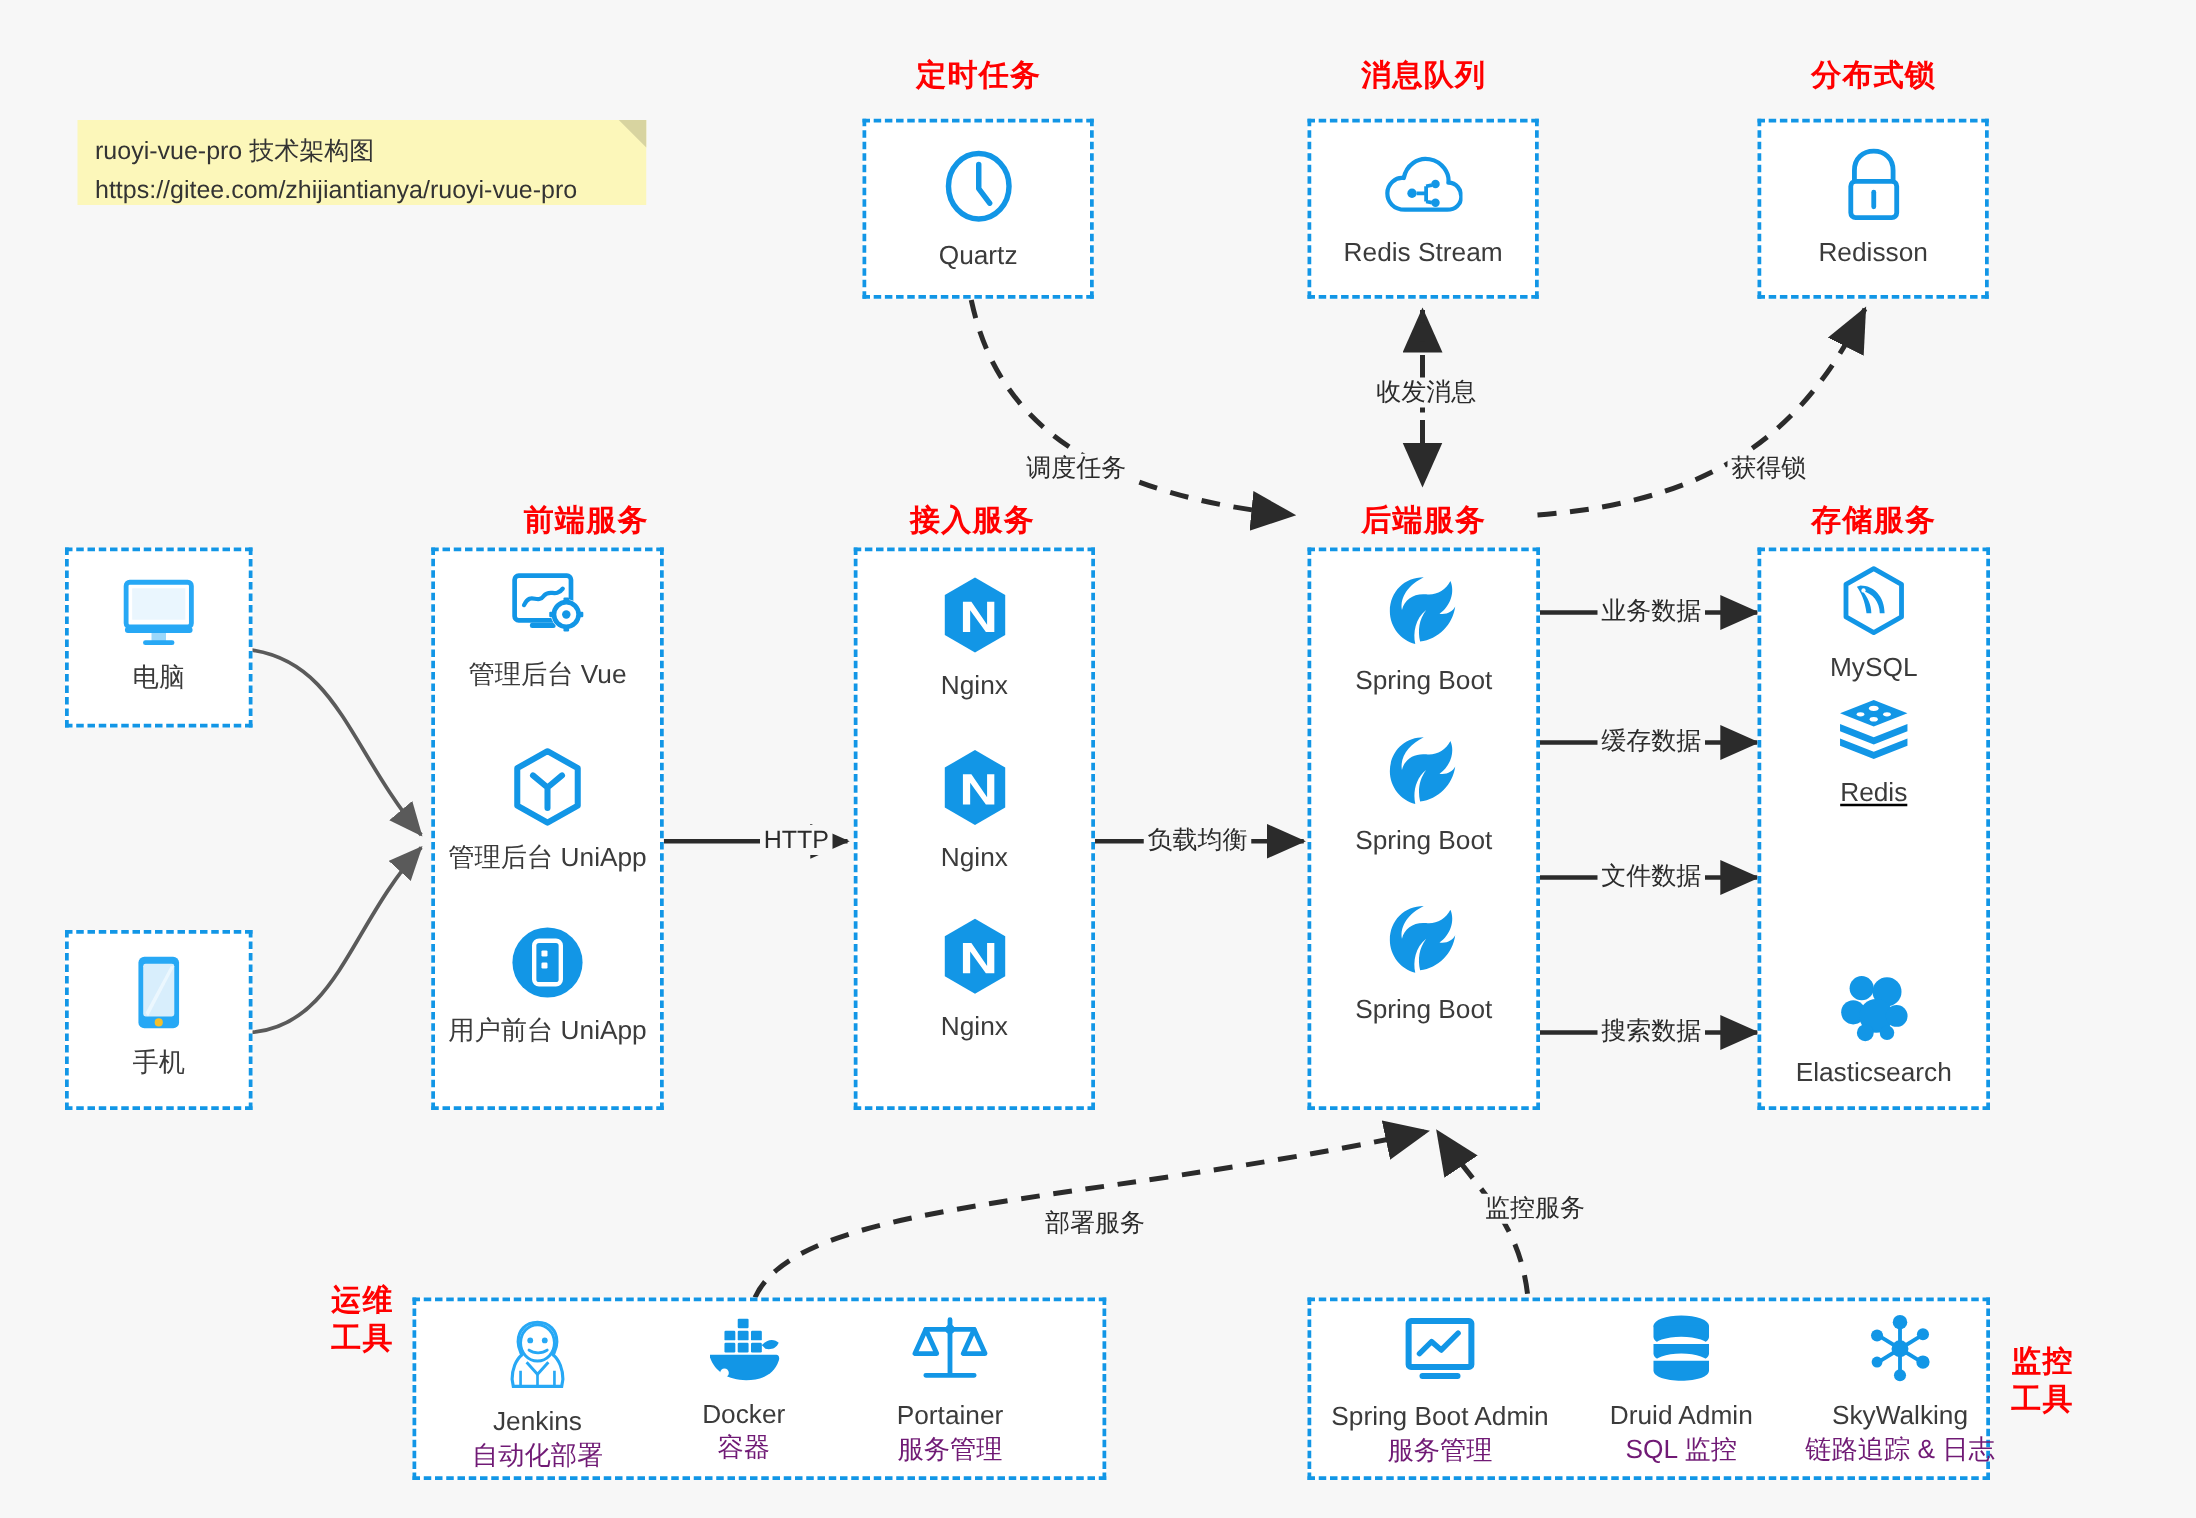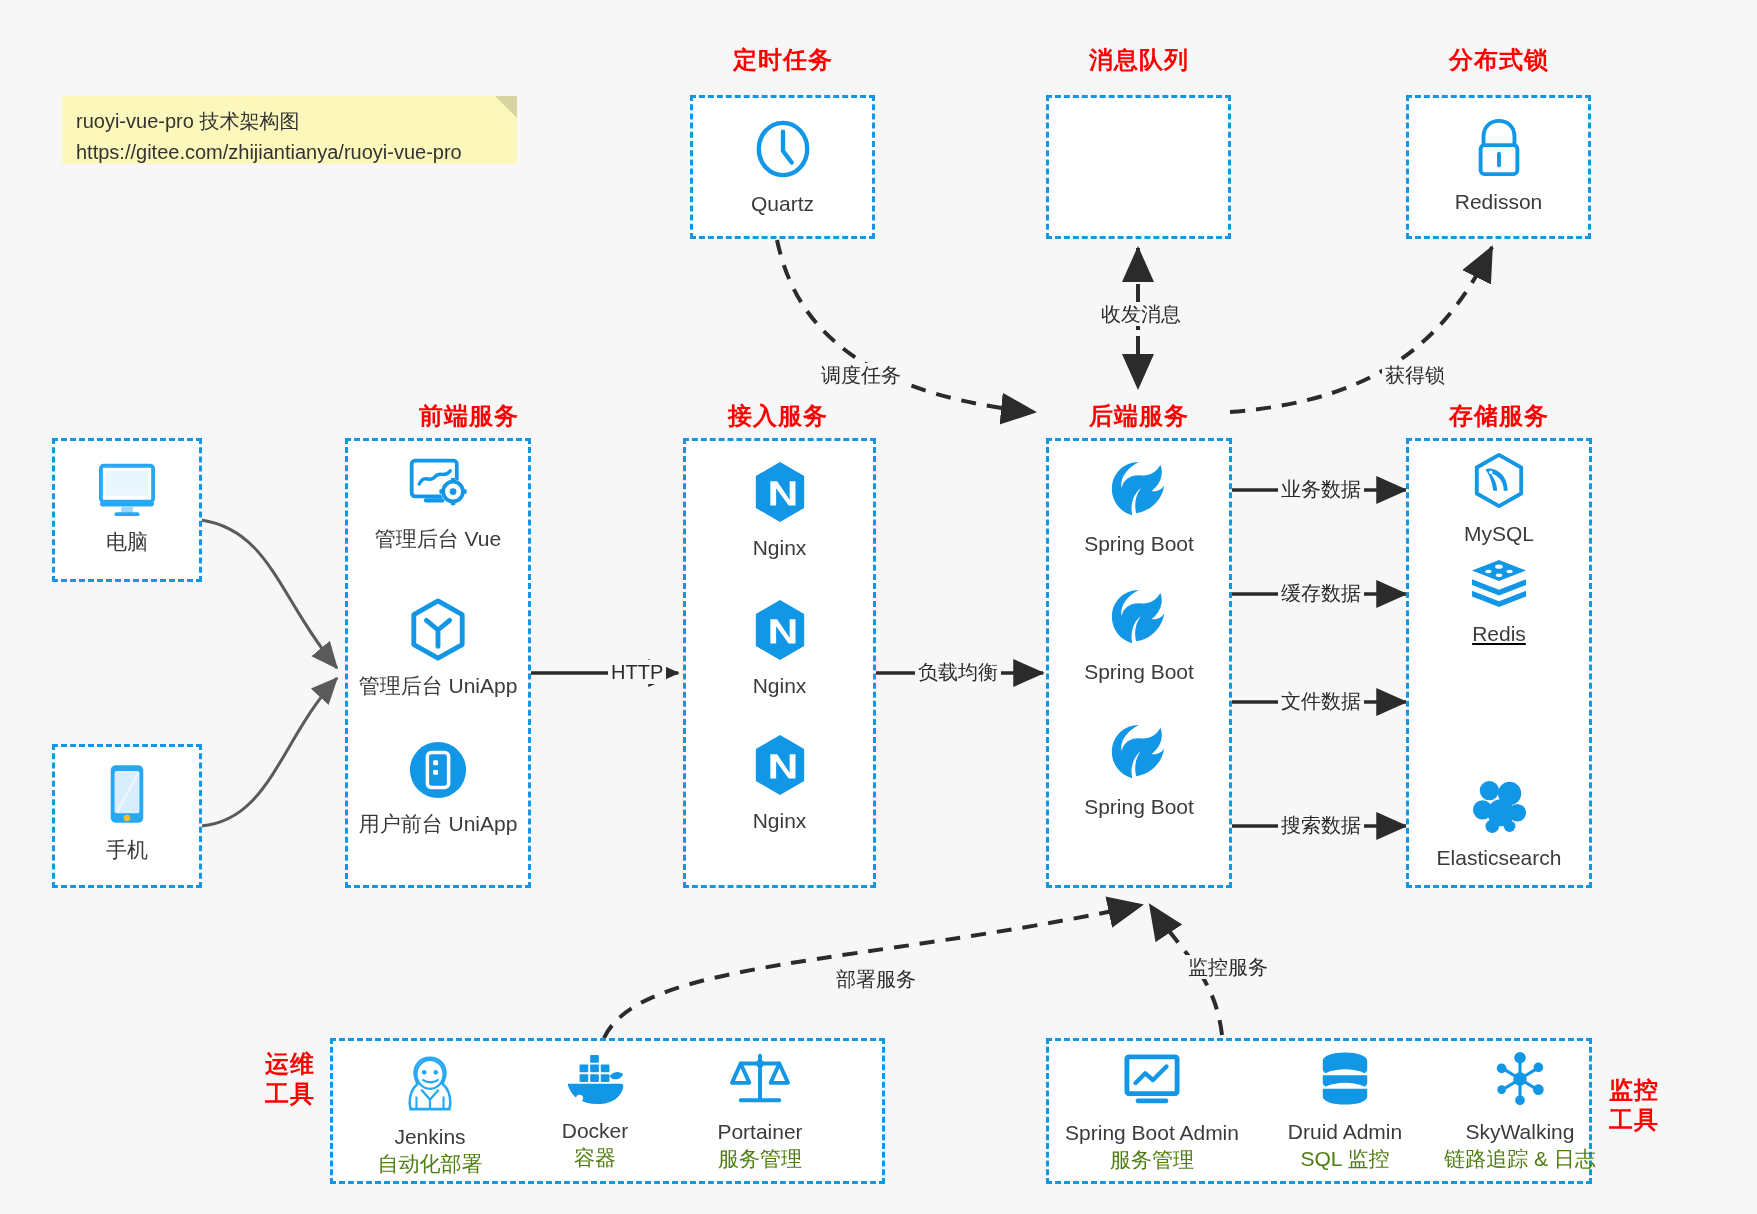--- a/index.html
+++ b/index.html
@@ -41,21 +41,21 @@
   
   .node{
     position:absolute;display:flex;flex-direction:column;
     align-items:center;justify-content:flex-start;
   }
   .node .ic{display:block;}
   .node .lbl{
     margin-top:6px;font-size:21px;color:#3b3b3b;white-space:nowrap;
     text-align:center;line-height:27px;
   }
-  .node .lbl2{font-size:21px;color:#4d7c0f;white-space:nowrap;text-align:center;line-height:27px;}
+  .node .lbl2{font-size:21px;color:#701a75;white-space:nowrap;text-align:center;line-height:27px;}
 
   
   .elabel{
     position:absolute;background:#f7f7f7;color:#2b2b2b;font-size:20px;
     white-space:nowrap;padding:0 3px;line-height:24px;
   }
 </style>
 </head>
 <body>
 
@@ -120,20 +120,32 @@
       <svg width="62" height="62" viewBox="0 0 64 64">
         <ellipse cx="32" cy="32" rx="25" ry="27" fill="none" stroke="#1296e6" stroke-width="4.5"></ellipse>
         <path d="M32 14 L32 34 L41 46" fill="none" stroke="#1296e6" stroke-width="4.5" stroke-linecap="round" stroke-linejoin="round"></path>
       </svg>
     </span>
     <span class="lbl">Quartz</span>
   </div>
 
   <div class="gtitle" style="left:1089px;top:44px;">消息队列</div>
   <div class="dbox" style="left:1046px;top:95px;width:185px;height:144px;"></div>
+  <div class="node" style="left:1056px;top:120px;width:165px;">
+    <span class="ic">
+      <svg width="62" height="58" viewBox="0 0 66 60">
+        <path d="M17 50 C7 50 2 43 2 36 C2 28 9 22 16 23 C18 12 28 5 38 7 C49 9 55 19 54 27 C61 27 65 33 65 39 C65 45 60 50 53 50 Z" fill="none" stroke="#1296e6" stroke-width="3.6" stroke-linejoin="round"></path>
+        <circle cx="23" cy="36" r="4" fill="#1296e6"></circle>
+        <circle cx="43" cy="28" r="3.6" fill="#1296e6"></circle>
+        <circle cx="43" cy="44" r="3.6" fill="#1296e6"></circle>
+        <path d="M27 36 L35 36 M35 30 L35 43 M35 30 L40 29 M35 43 L40 44" stroke="#1296e6" stroke-width="3.2" fill="none"></path>
+      </svg>
+    </span>
+    <span class="lbl">Redis Stream</span>
+  </div>
 
   <div class="gtitle" style="left:1449px;top:44px;">分布式锁</div>
   <div class="dbox" style="left:1406px;top:95px;width:185px;height:144px;"></div>
   <div class="node" style="left:1416px;top:118px;width:165px;">
     <span class="ic">
       <svg width="58" height="60" viewBox="0 0 60 62">
         <path d="M14 28 L14 19 C14 9 21 3 30 3 C39 3 46 9 46 19 L46 28" fill="none" stroke="#1296e6" stroke-width="4"></path>
         <rect x="11" y="28" width="38" height="30" rx="4" fill="none" stroke="#1296e6" stroke-width="4"></rect>
         <path d="M30 37 L30 49" stroke="#1296e6" stroke-width="4" stroke-linecap="round"></path>
       </svg>
@@ -312,21 +324,21 @@
         <circle cx="13" cy="33" r="10" fill="#1296e6"></circle>
         <circle cx="32" cy="36" r="14" fill="#1296e6"></circle>
         <circle cx="49" cy="36" r="9" fill="#1296e6"></circle>
         <circle cx="23" cy="50" r="7" fill="#1296e6"></circle>
         <circle cx="41" cy="50" r="6" fill="#1296e6"></circle>
       </svg>
     </span>
     <span class="lbl">Elasticsearch</span>
   </div>
 
-  <div class="gtitle side" style="left:258px;top:1049px;width:64px;">
+  <div class="gtitle side" style="left:258px;top:1026px;width:64px;">
     <div>运维</div>
     <div>工具</div>
   </div>
   <div class="dbox" style="left:330px;top:1038px;width:555px;height:146px;"></div>
 
   <div class="node" style="left:345px;top:1053px;width:170px;">
     <span class="ic">
       <svg width="60" height="60" viewBox="0 0 62 62">
         <path d="M31 5 C21 5 15 12 15 21 C15 26 17 29 18 32 C13 36 10 44 10 52 L11 58 L51 58 L52 52 C52 44 49 36 44 32 C45 29 47 26 47 21 C47 12 41 5 31 5 Z" fill="#fff" stroke="#27a8f5" stroke-width="2.6"></path>
         <ellipse cx="31" cy="22" rx="14" ry="15" fill="none" stroke="#27a8f5" stroke-width="2.4"></ellipse>

